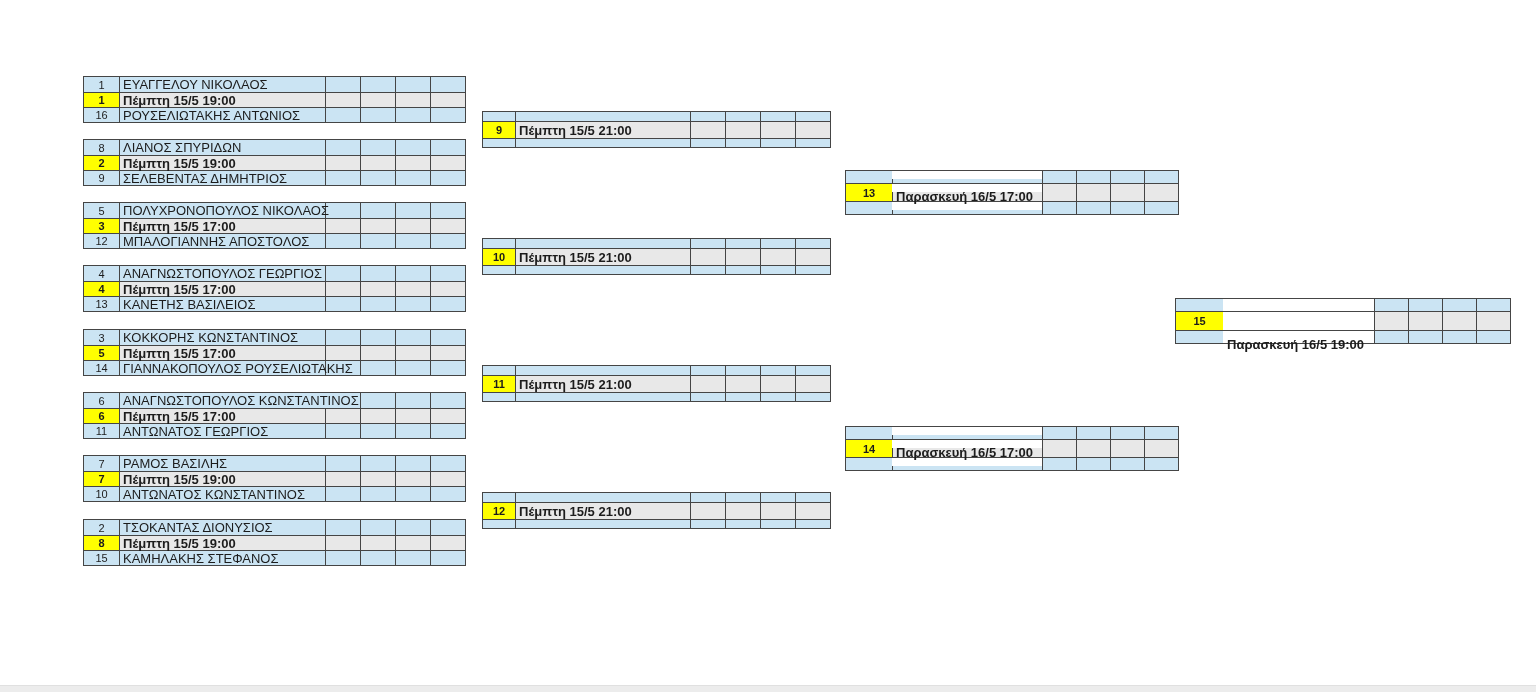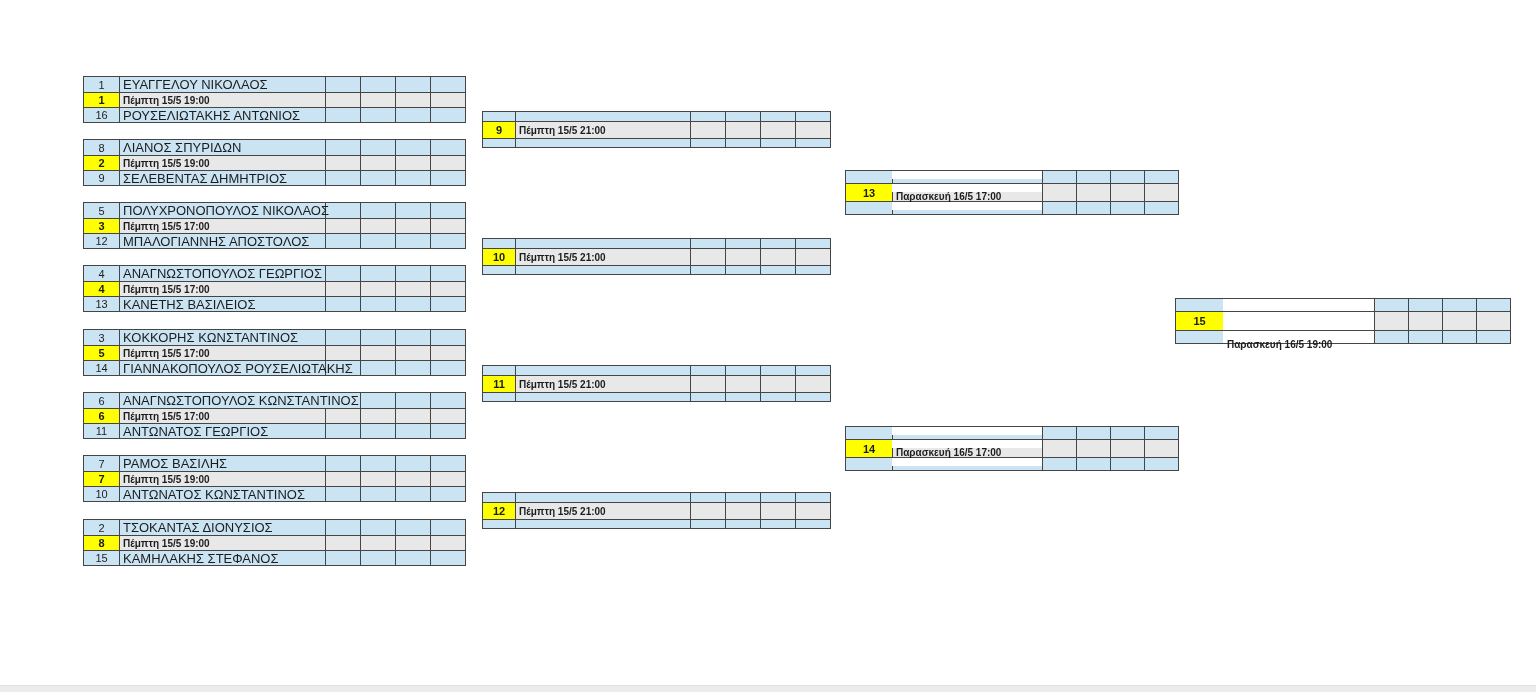--- a/index.html
+++ b/index.html
@@ -15,21 +15,21 @@
   .row{display:flex;align-items:stretch;}
   .row + .row{border-top:1px solid var(--border);}
   .cell{display:flex;align-items:center;background:var(--blue);overflow:hidden;}
   .cell + .cell{border-left:1px solid var(--border);}
   .cell.num{justify-content:center;font-size:11px;}
   .cell.name{padding-left:3px;font-size:13px;overflow:visible;position:relative;}
   .nm{white-space:nowrap;position:relative;z-index:2;}
   .dt{white-space:nowrap;font-weight:bold;}
   .cell.yl{background:var(--yellow);font-weight:bold;}
   .cell.gy{background:var(--gray);}
-  .cell.info{background:var(--gray);font-size:10px;}
+  .cell.info{background:var(--gray);font-size:13px;}
 
   
   .r1 .num{width:35px;} .r1 .name{width:206px;} .r1 .score{width:35px;}
   .r2 .num{width:32px;} .r2 .name{width:175px;} .r2 .score{width:35px;}
   .r3 .num{width:46px;} .r3 .name{width:150px;margin-top:8px;} .r3 .score{width:34px;}
   .r4 .num{width:47px;} .r4 .name{width:151px;margin-top:32px;} .r4 .score{width:34px;}
 
   
   .r1 .row{height:15px;}
   .r2 .row.top,.r2 .row.bot{height:9px;} .r2 .row.mid{height:17px;}

